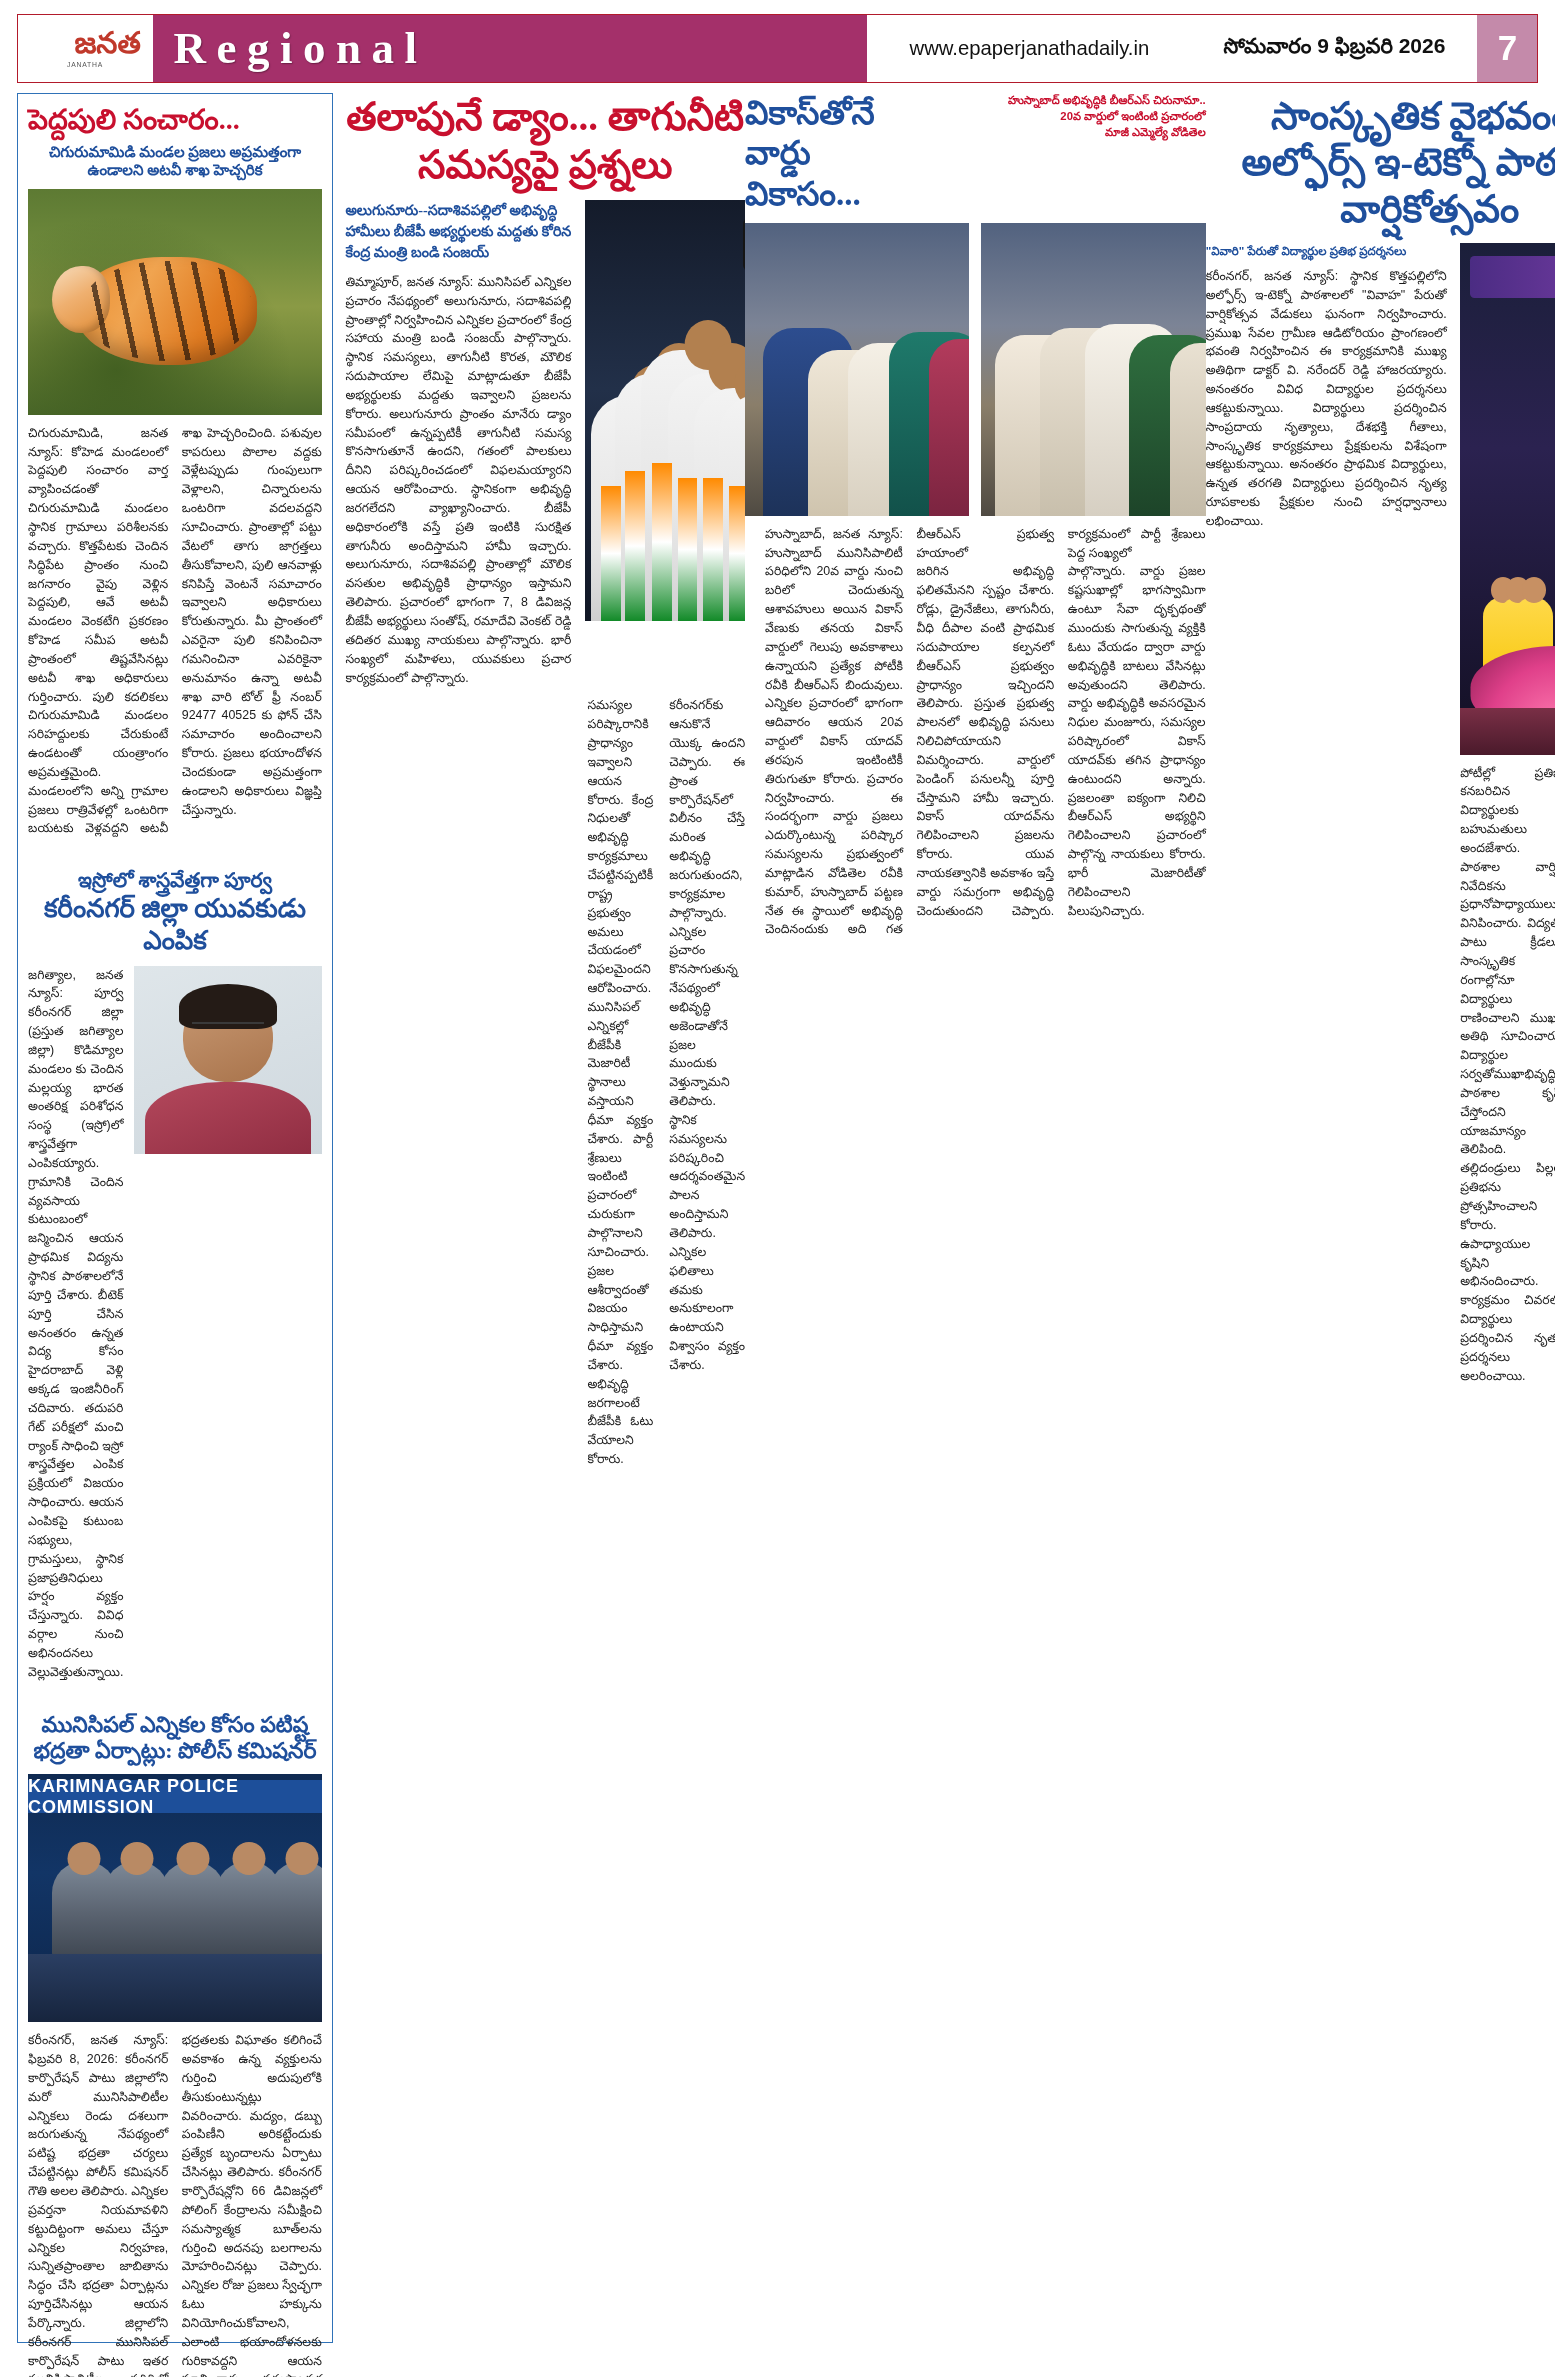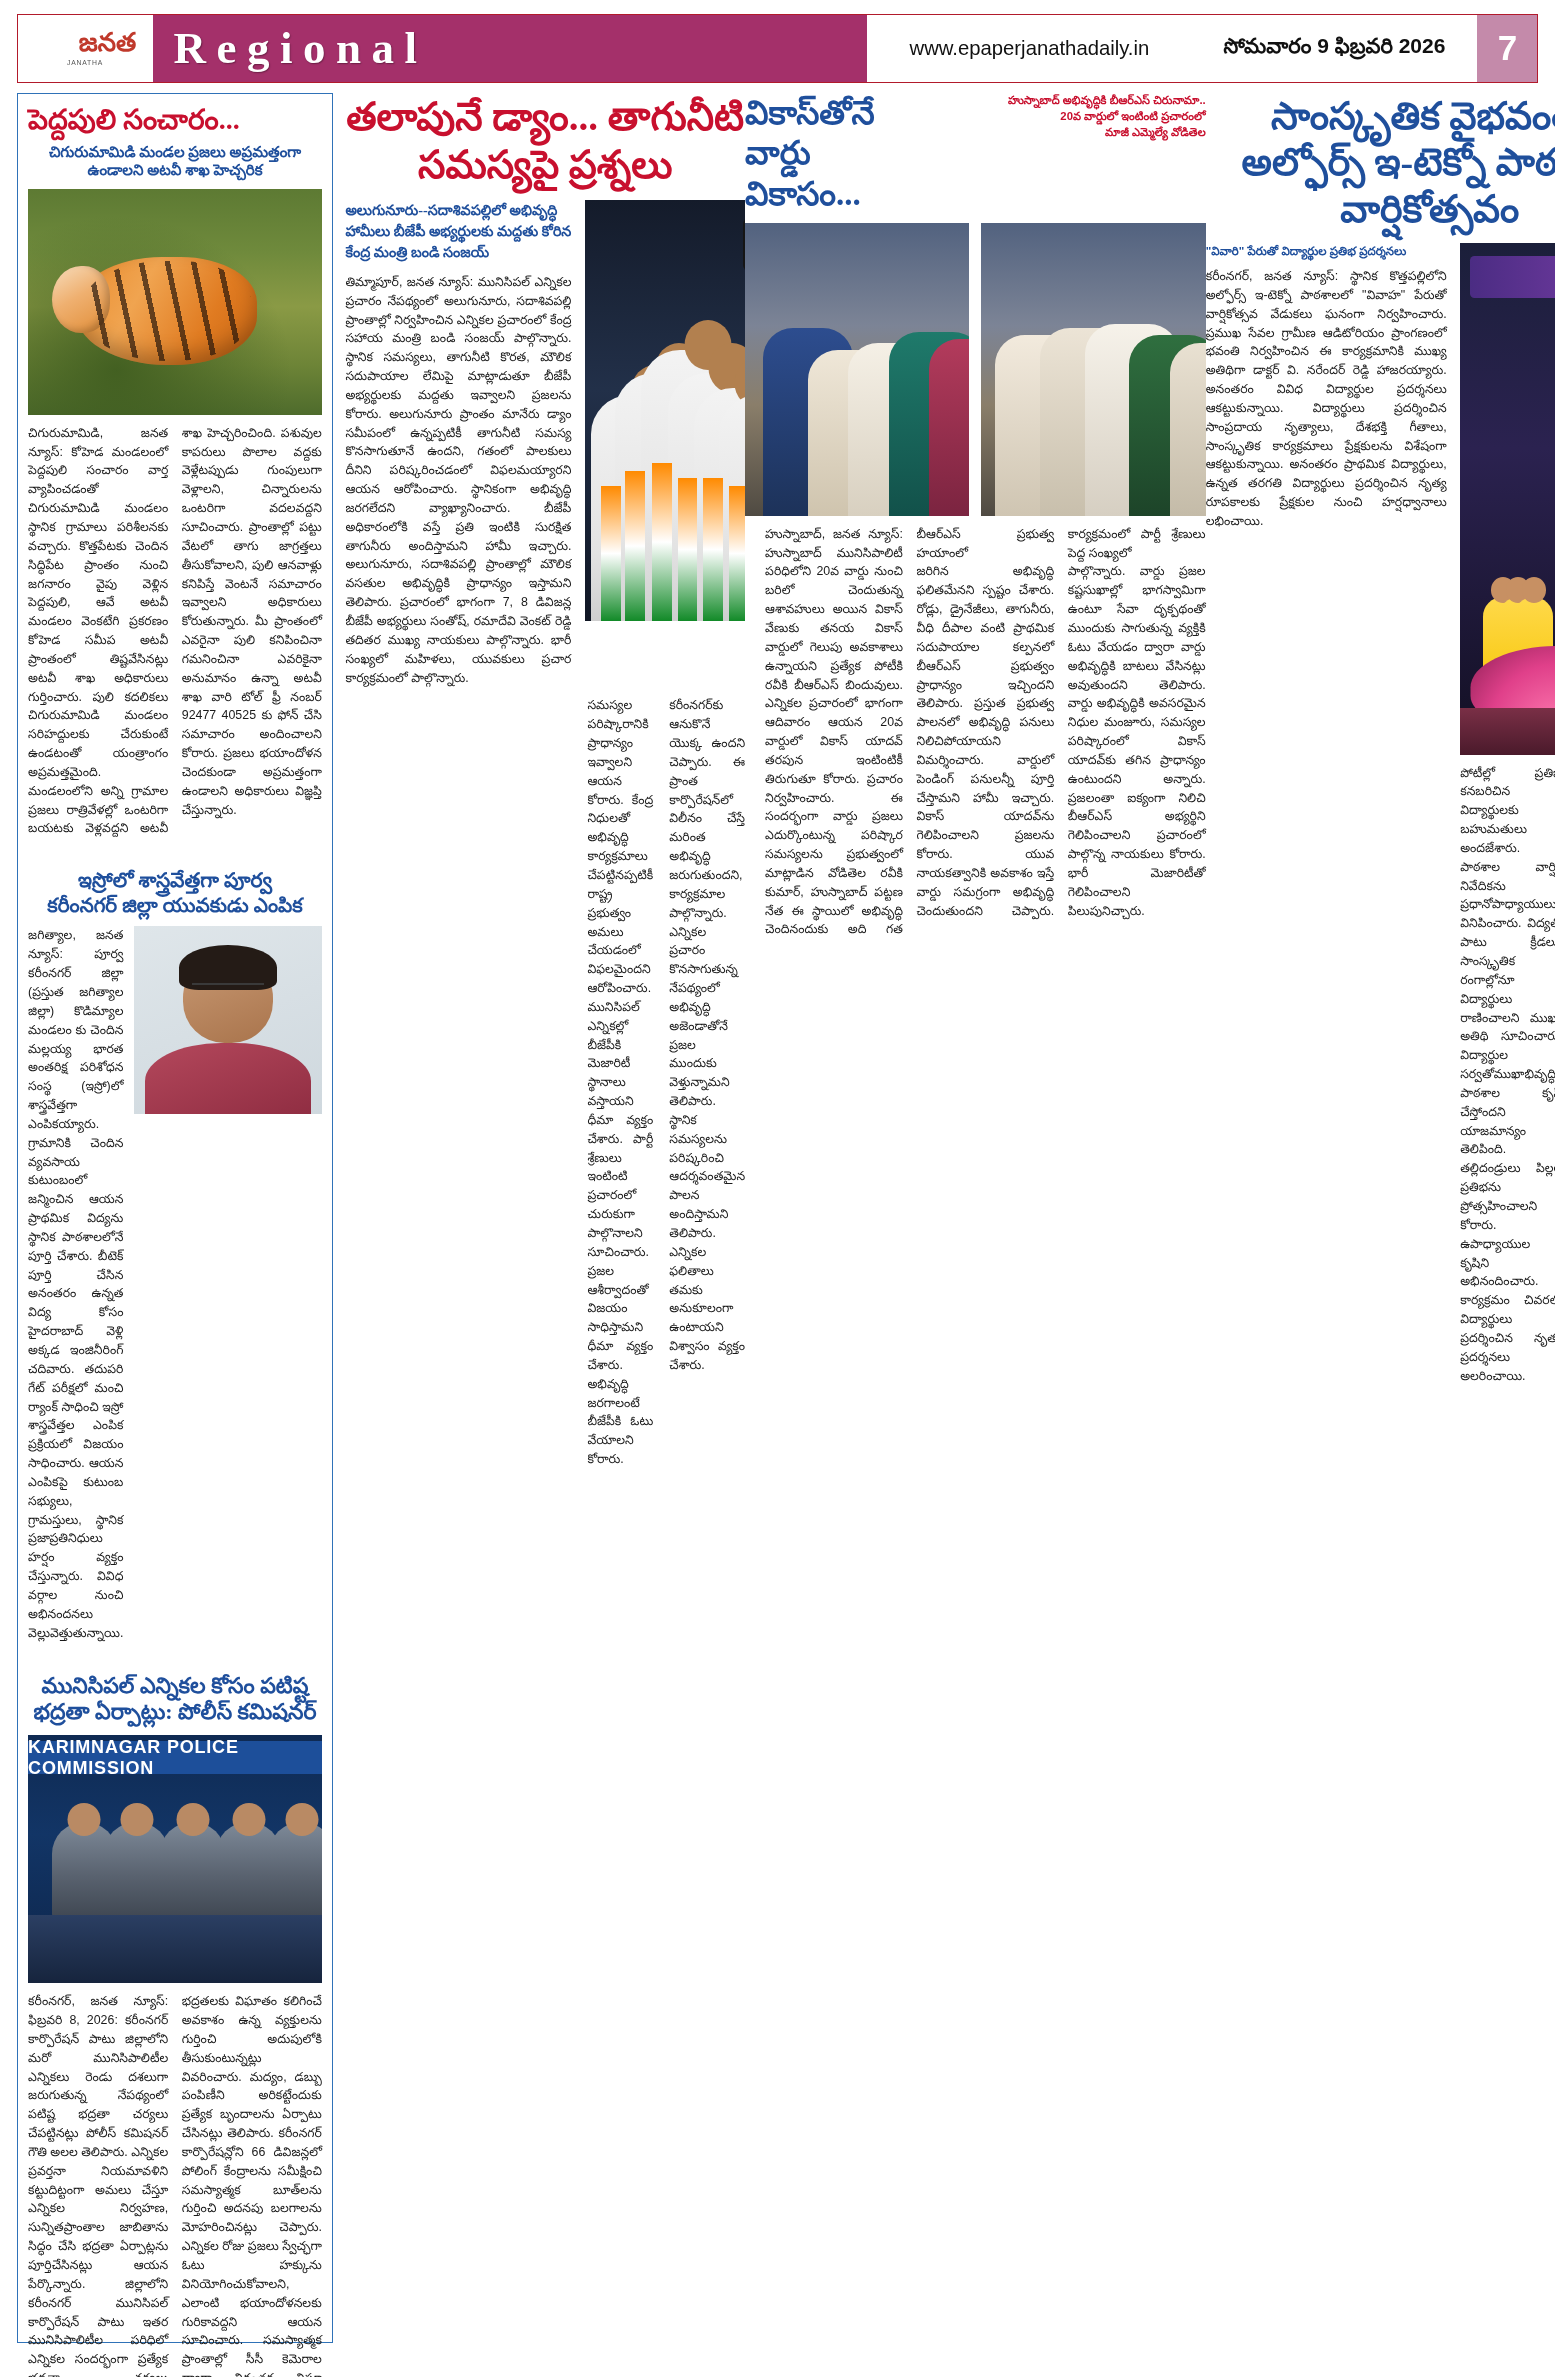--- a/index.html
+++ b/index.html
@@ -31,21 +31,21 @@
     border-right:0;
     padding:3px 4.5px;
   }
   .logo-mark {
     width:113px; height:53px;
     display:flex; flex-direction:column; align-items:center; justify-content:center;
     background:#ffffff;
   }
   .logo-telugu {
     font-family:"Liberation Serif", serif;
-    font-size:26px; font-weight:bold; color:#c0392b; line-height:1;margin-left:45px;
+    font-size:30px; font-weight:bold; color:#c0392b; line-height:1;margin-left:45px;
   }
   .logo-sub { font-size:6.8px; color:#555; letter-spacing:0.8px; margin-top:2.3px; }
   .regional-band {
     flex:1;
     background:#a4306a;
     display:flex; align-items:center;
     padding-left:21px;
   }
   .regional-text {
     color:#ffffff;
@@ -344,21 +344,21 @@
           <div class="tiger-head"></div>
         </div>
 
         <div class="body-text two-col" style="margin-top:9px;">చిగురుమామిడి, జనత న్యూస్: కోహెడ మండలంలో పెద్దపులి సంచారం వార్త వ్యాపించడంతో చిగురుమామిడి మండలం స్థానిక గ్రామాలు పరిశీలనకు వచ్చారు. కొత్తపేటకు చెందిన సిద్ధిపేట ప్రాంతం నుంచి జగనారం వైపు వెళ్లిన పెద్దపులి, ఆవే అటవీ మండలం వెంకటేగి ప్రకరణం కోహెడ సమీప అటవీ ప్రాంతంలో తిష్టవేసినట్లు అటవీ శాఖ అధికారులు గుర్తించారు. పులి కదలికలు చిగురుమామిడి మండలం సరిహద్దులకు చేరుకుంటే ఉండటంతో యంత్రాంగం అప్రమత్తమైంది. మండలంలోని అన్ని గ్రామాల ప్రజలు రాత్రివేళల్లో ఒంటరిగా బయటకు వెళ్లవద్దని అటవీ శాఖ హెచ్చరించింది. పశువుల కాపరులు పొలాల వద్దకు వెళ్లేటప్పుడు గుంపులుగా వెళ్లాలని, చిన్నారులను ఒంటరిగా వదలవద్దని సూచించారు. ప్రాంతాల్లో పట్టు వేటలో తాగు జాగ్రత్తలు తీసుకోవాలని, పులి ఆనవాళ్లు కనిపిస్తే వెంటనే సమాచారం ఇవ్వాలని అధికారులు కోరుతున్నారు. మీ ప్రాంతంలో ఎవరైనా పులి కనిపించినా గమనించినా ఎవరికైనా అనుమానం ఉన్నా అటవీ శాఖ వారి టోల్ ఫ్రీ నంబర్ 92477 40525 కు ఫోన్ చేసి సమాచారం అందించాలని కోరారు. ప్రజలు భయాందోళన చెందకుండా అప్రమత్తంగా ఉండాలని అధికారులు విజ్ఞప్తి చేస్తున్నారు.</div>
       </div>
 
       <div class="rule"></div>
 
       <div class="sect">
         <div class="tel-head-blue" style="font-size:20.3px;">ఇస్రోలో శాస్త్రవేత్తగా పూర్వ</div>
-        <div class="tel-head-blue" style="font-size:20px;">కరీంనగర్ జిల్లా యువకుడు ఎంపిక</div>
+        <div class="tel-head-blue" style="font-size:26px;">కరీంనగర్ జిల్లా యువకుడు ఎంపిక</div>
 
         <div style="display:flex; gap:10.5px; margin-top:9px;">
           <div class="body-text" style="flex:1;">జగిత్యాల, జనత న్యూస్: పూర్వ కరీంనగర్ జిల్లా (ప్రస్తుత జగిత్యాల జిల్లా) కొడిమ్యాల మండలం కు చెందిన మల్లయ్య భారత అంతరిక్ష పరిశోధన సంస్థ (ఇస్రో)లో శాస్త్రవేత్తగా ఎంపికయ్యారు. గ్రామానికి చెందిన వ్యవసాయ కుటుంబంలో జన్మించిన ఆయన ప్రాథమిక విద్యను స్థానిక పాఠశాలలోనే పూర్తి చేశారు. బీటెక్ పూర్తి చేసిన అనంతరం ఉన్నత విద్య కోసం హైదరాబాద్ వెళ్లి అక్కడ ఇంజినీరింగ్ చదివారు. తదుపరి గేట్ పరీక్షలో మంచి ర్యాంక్ సాధించి ఇస్రో శాస్త్రవేత్తల ఎంపిక ప్రక్రియలో విజయం సాధించారు. ఆయన ఎంపికపై కుటుంబ సభ్యులు, గ్రామస్తులు, స్థానిక ప్రజాప్రతినిధులు హర్షం వ్యక్తం చేస్తున్నారు. వివిధ వర్గాల నుంచి అభినందనలు వెల్లువెత్తుతున్నాయి.</div>
           <div class="photo portrait">
             <div class="body"></div>
             <div class="face"></div>
             <div class="hair"></div>
             <div class="glasses"></div>
           </div>
         </div>

